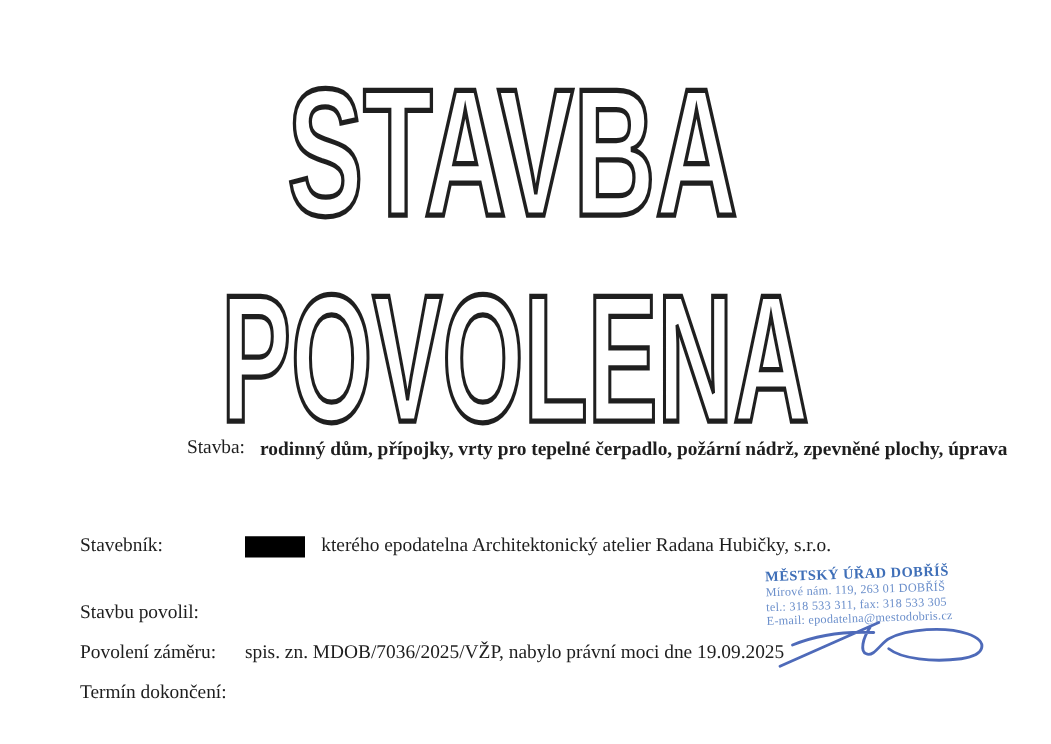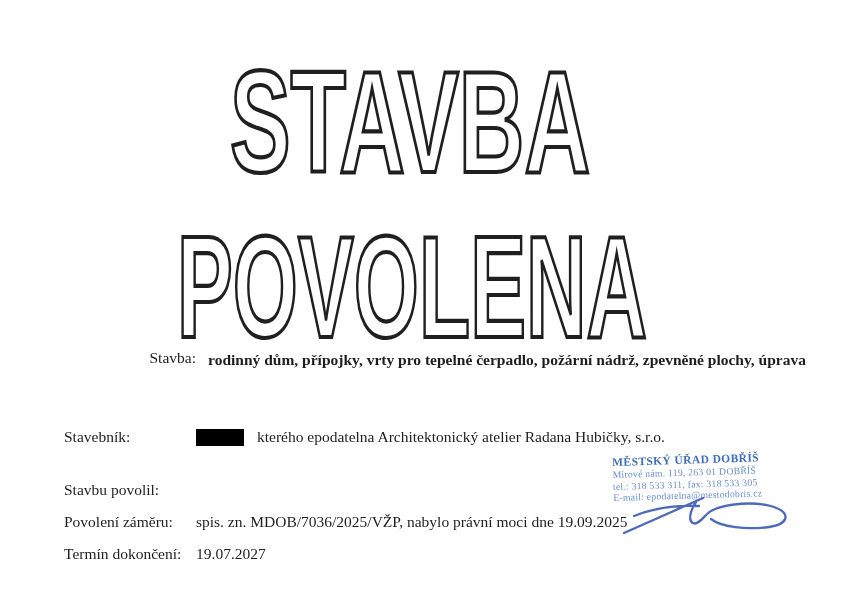--- a/index.html
+++ b/index.html
@@ -85,21 +85,20 @@
     <div class="label">Stavbu povolil:</div>
   </div>
 
   <div class="row" style="top:512px;align-items:center;">
     <div class="label">Povolení záměru:</div>
     <div class="value">spis. zn. MDOB/7036/2025/VŽP, nabylo právní moci dne 19.09.2025</div>
   </div>
 
   <div class="row" style="top:544px;">
     <div class="label">Termín dokončení:</div>
-    <div class="value">19.07.2027</div>
   </div>
 
   <div class="stamp">
     <div class="stamp-header">MĚSTSKÝ ÚŘAD DOBŘÍŠ</div>
     <div class="stamp-line">Mírové nám. 119, 263 01 DOBŘÍŠ</div>
     <div class="stamp-line">tel.: 318 533 311, fax: 318 533 305</div>
     <div class="stamp-line">E-mail: epodatelna@mestodobris.cz</div>
   </div>
 
   <svg class="signature-svg" width="215" height="70" viewBox="0 0 215 70">

